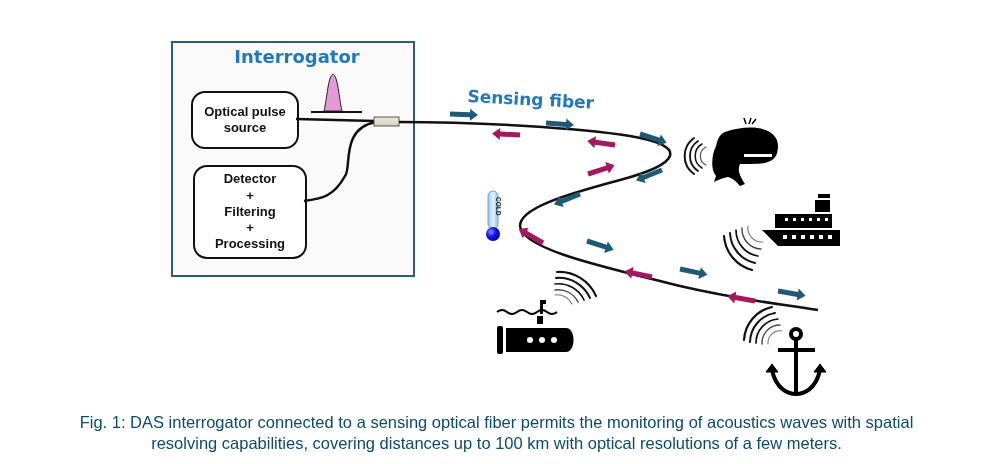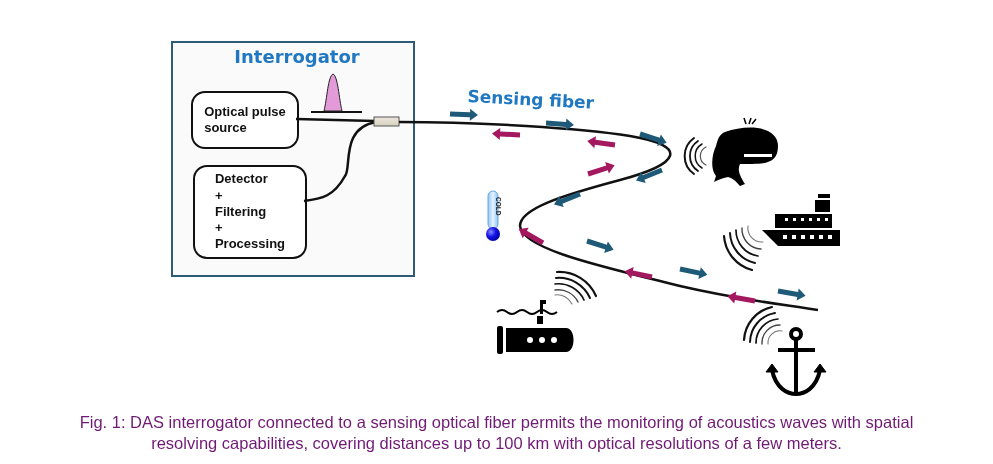--- a/index.html
+++ b/index.html
@@ -8,34 +8,34 @@
   .interrogator-box {
     position: absolute; left: 171px; top: 37px; width: 240px; height: 232px;
     border: 2px solid #2e5c78; background: #fafafa;
   }
   .box-title {
     position: absolute; left: 222px; top: 42px; width: 150px; text-align: center;
     font-family: "DejaVu Sans", sans-serif; font-weight: bold; font-size: 18px; color: #1f78c1;
   }
   .module {
     position: absolute; border: 2px solid #111; border-radius: 14px; background: #fff;
-    display: flex; align-items: center; justify-content: center; text-align: left;
+    display: flex; align-items: center; justify-content: center; text-align: center;
     font-weight: bold; font-size: 13px; color: #111; line-height: 1.25; white-space: pre-line;
   }
   .module.source { left: 191px; top: 87px; width: 104px; height: 54px; }
   .module.detector { left: 193px; top: 161px; width: 110px; height: 90px; }
   .fiber-label {
     position: absolute; left: 468px; top: 82px;
     font-family: "DejaVu Sans", sans-serif; font-weight: bold; font-size: 17px; color: #1f78c1;
     transform: rotate(3deg); transform-origin: left top;
   }
   svg.overlay { position: absolute; left: 0; top: 0; }
   .caption {
     position: absolute; left: 0; top: 412px; width: 993px; text-align: center;
-    font-size: 16.5px; color: #701a75; line-height: 21px;
+    font-size: 16.5px; color: #0c4a6e; line-height: 21px;
   }
   .caption span { display: block; }
 </style>
 </head>
 <body>
 
 <div class="figure">
   <div class="interrogator-box"></div>
   <div class="box-title">Interrogator</div>
   <div class="module source">Optical pulse

